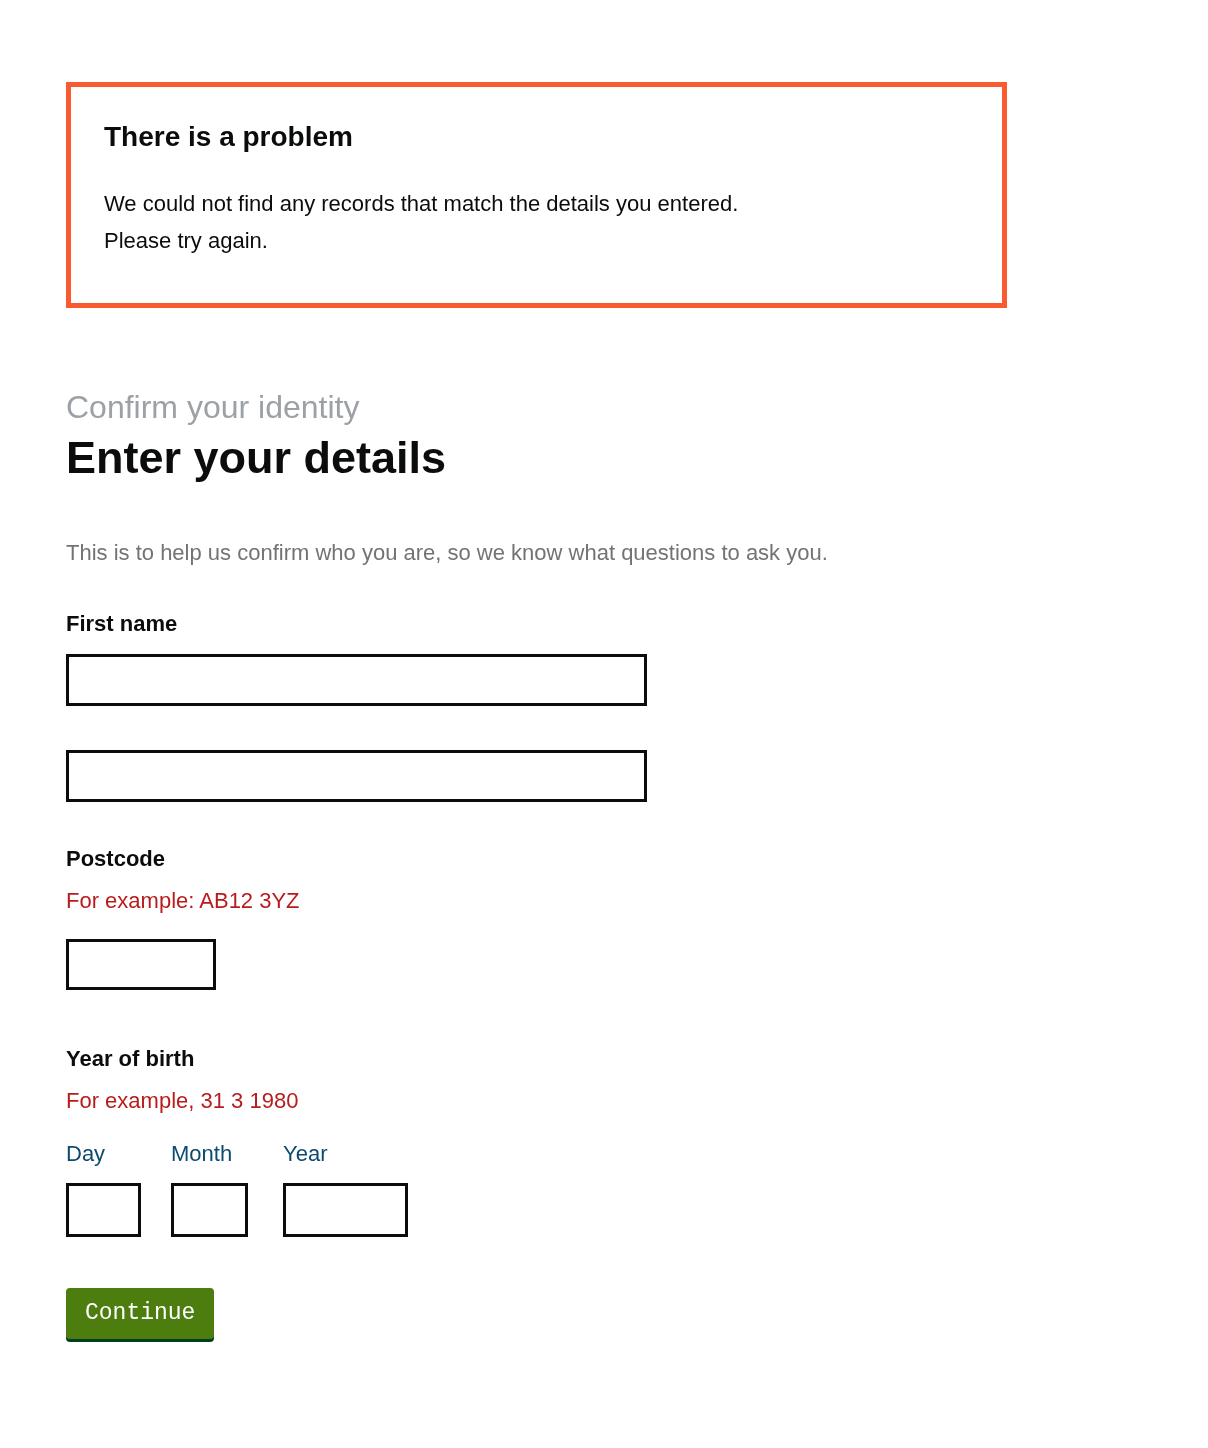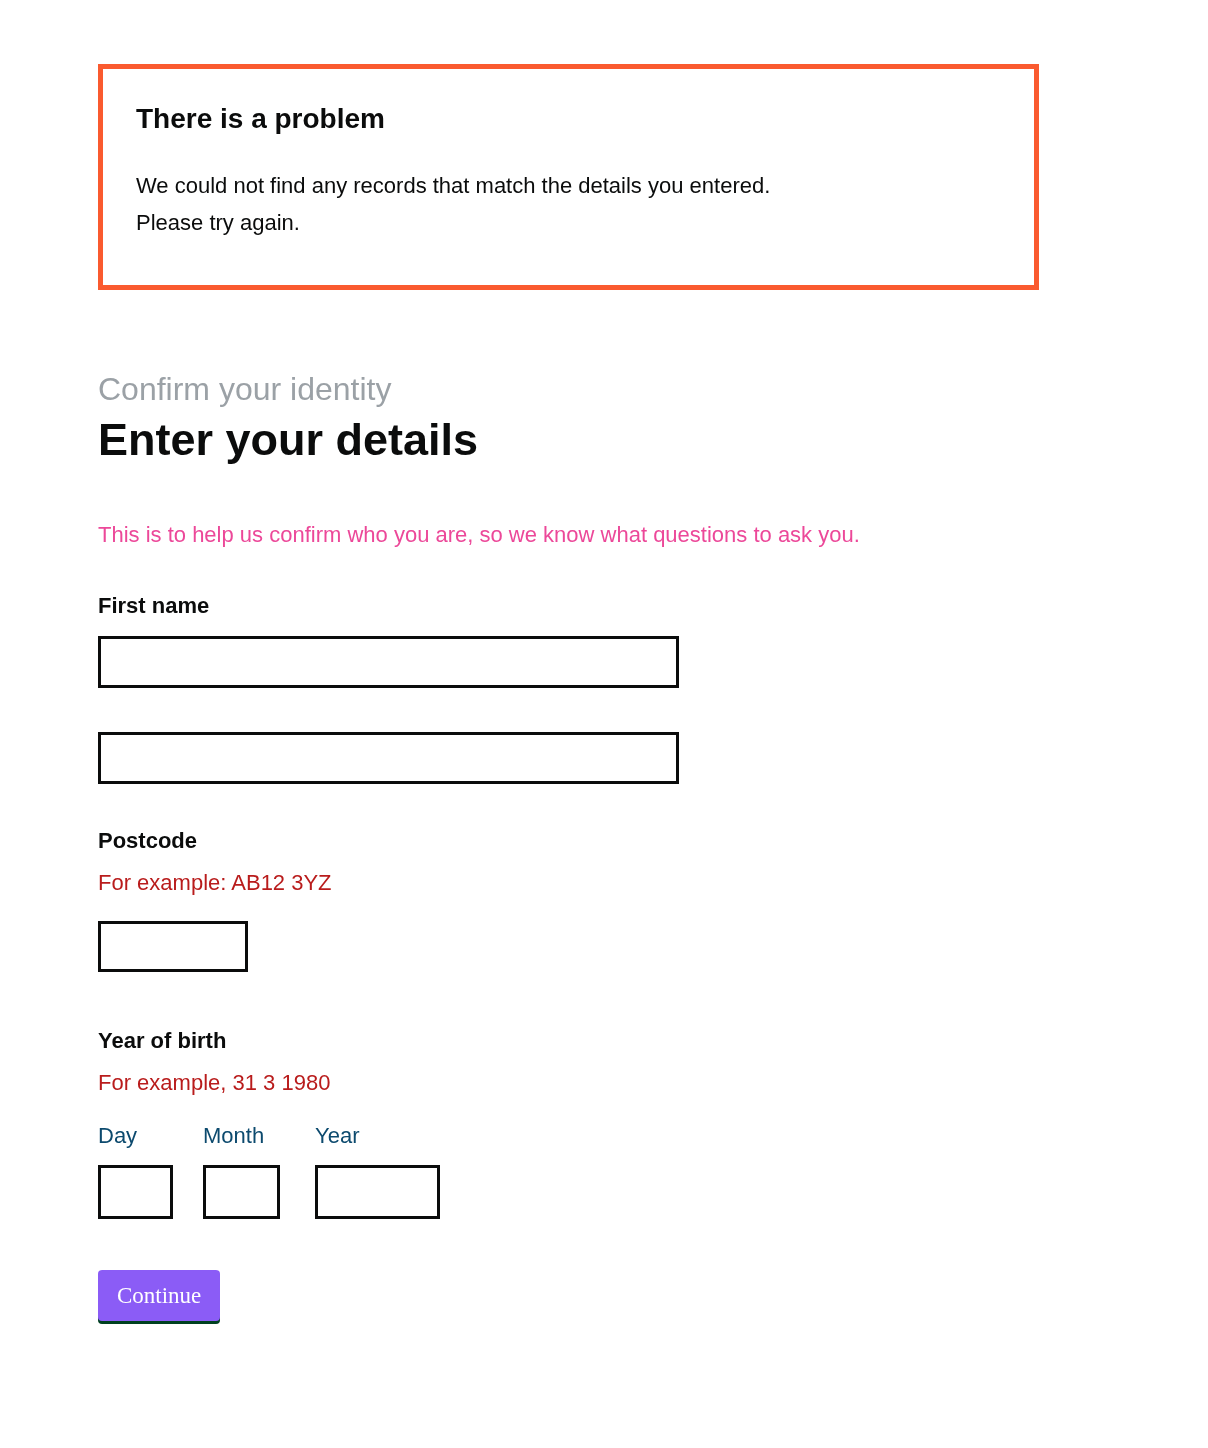--- a/index.html
+++ b/index.html
@@ -10,23 +10,23 @@
     font-family: "Liberation Sans", sans-serif;
     color: #0b0c0c;
   }
   .page {
     width: 1208px;
     min-height: 1448px;
     background: #ffffff;
     position: relative;
   }
   .container {
-    margin-left: 98px;
+    margin-left: 66px;
     width: 941px;
-    padding-top: 64px;
+    padding-top: 82px;
   }
 
   
   .error-summary {
     border: 5px solid #fa5a2f;
     padding: 34px 34px 44px 33px;
     width: 941px;
   }
   .error-summary h2 {
     margin: 0;
@@ -53,21 +53,21 @@
     margin: 8px 0 0 0;
     font-size: 45px;
     font-weight: bold;
     line-height: 1.1;
     color: #0b0c0c;
   }
   .description {
     margin-top: 56px;
     font-size: 22px;
     line-height: 1.3;
-    color: #ec4899;
+    color: #737373;
   }
 
   
   .form-group { margin-top: 44px; }
   .form-label {
     font-size: 22px;
     font-weight: bold;
     color: #0b0c0c;
     display: block;
   }
@@ -118,24 +118,24 @@
   .dob-day { margin-right: 30px; }
   .dob-day input { width: 75px; }
   .dob-month { margin-right: 35px; }
   .dob-month input { width: 77px; }
   .dob-year input { width: 125px; }
 
   
   .continue-button {
     margin-top: 51px;
     display: inline-block;
-    background: #8b5cf6;
+    background: #4d7c0f;
     color: #ffffff;
     border: none;
-    font-family: Liberation Serif, serif;
+    font-family: Liberation Mono, monospace;
     font-size: 23px;
     line-height: 51px;
     height: 51px;
     padding: 0 19px;
     box-shadow: 0 3px 0 #004020;
     cursor: pointer;
     border-radius: 4px;
   }
 </style>
 </head>

